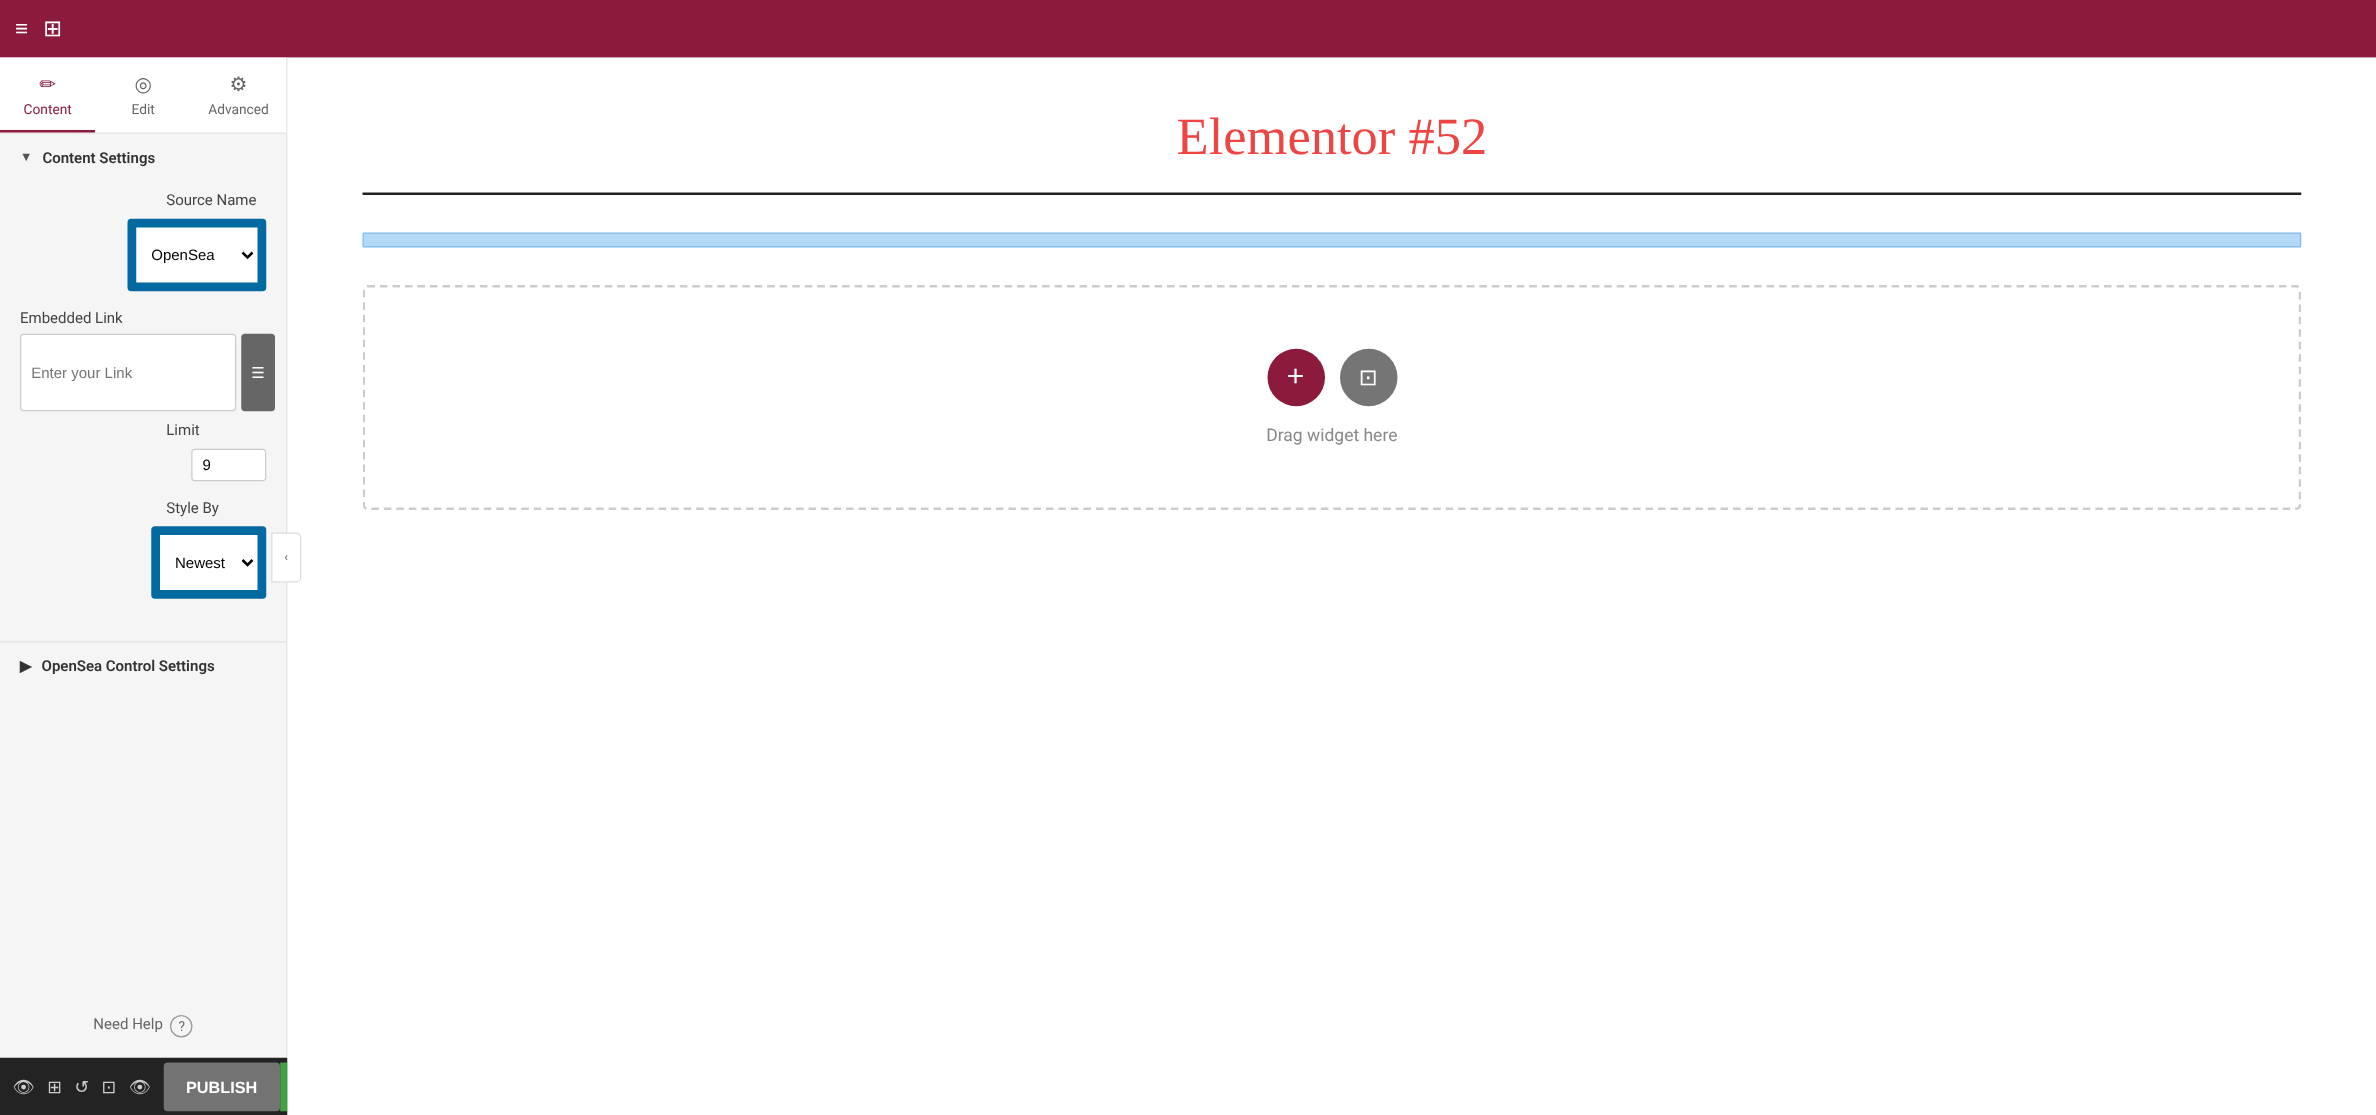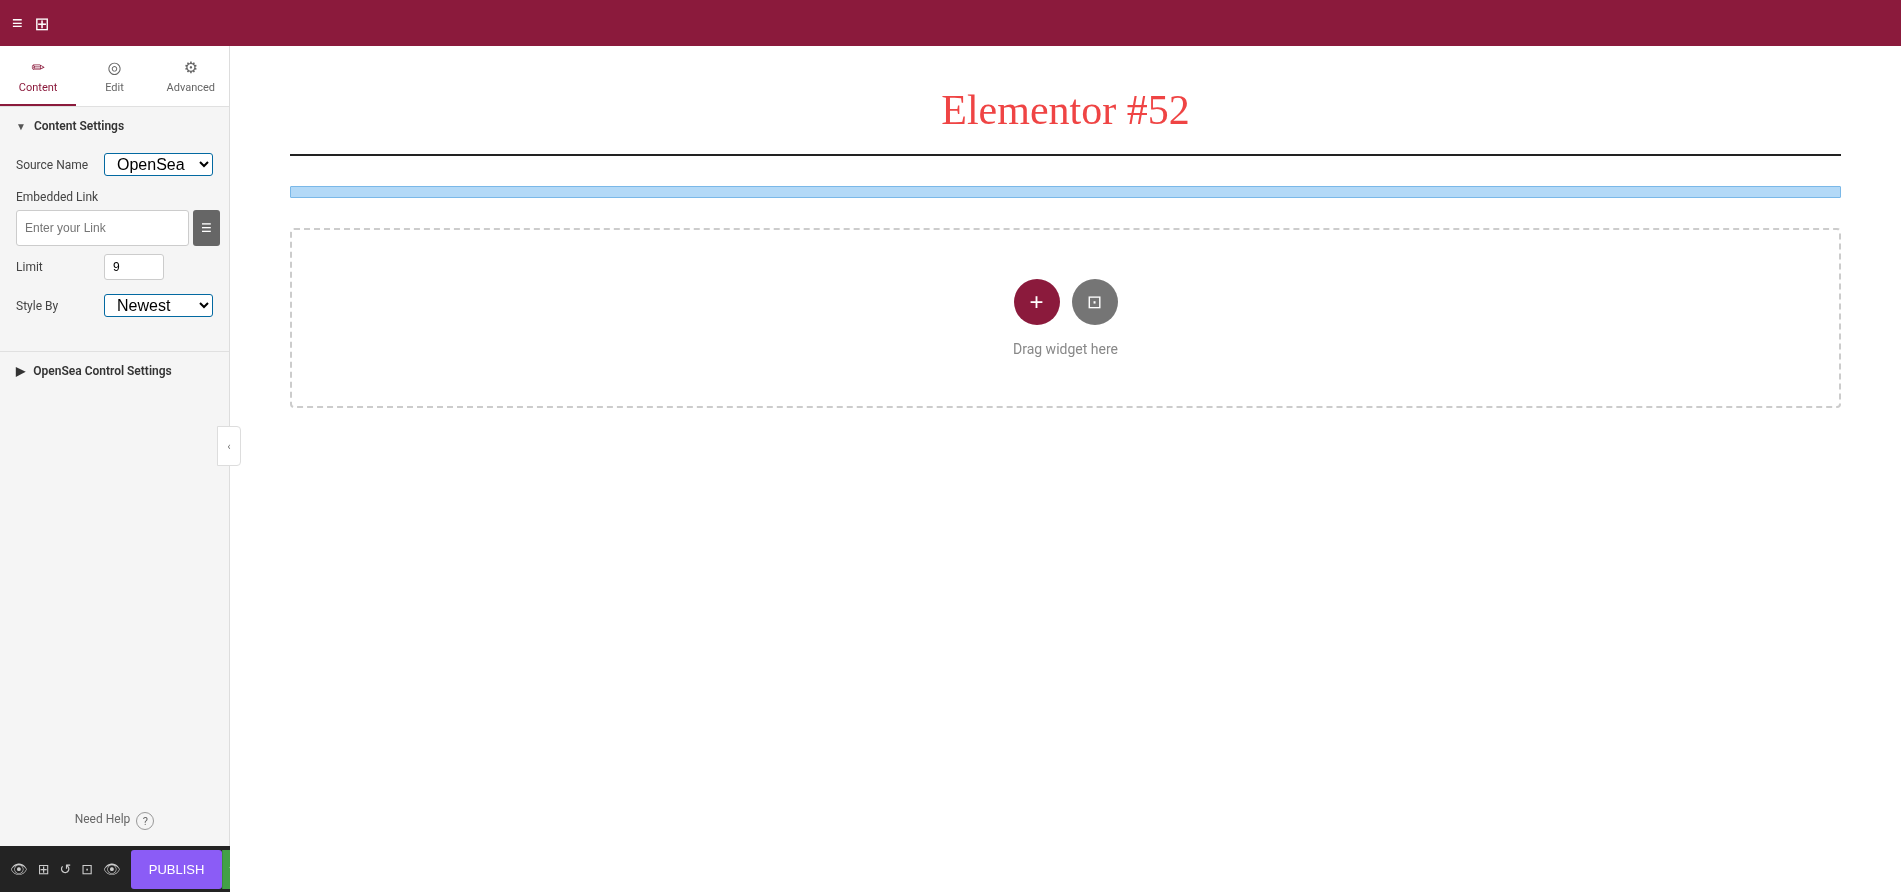--- a/index.html
+++ b/index.html
@@ -72,60 +72,61 @@
       color: #333;
       cursor: pointer;
       background: #f5f5f5;
     }
     .section-header .chevron { font-size: 10px; color: #555; }
 
     .section-body { padding: 8px 16px 16px; }
 
     .form-row {
       display: flex;
-      align-items: center;
+      align-items: flex-end;
       margin-bottom: 14px;
       gap: 8px;
+      flex-direction: column;
     }
     .form-label {
       font-size: 12px;
       color: #444;
       min-width: 80px;
       flex-shrink: 0;
     }
     .form-control {
       flex: 1;
     }
 
     select.styled-select {
       width: 100%;
-      padding: 1px 8px;
-      border: 1px solid #0369a1;
+      padding: 14px 8px;
+      border: 7px solid #0369a1;
       border-radius: 3px;
       background: white;
-      font-size: 16px;
+      font-size: 12px;
       appearance: auto;
       cursor: pointer;
     }
 
     .link-row {
       margin-bottom: 8px;
     }
     .link-label {
       font-size: 12px;
       color: #444;
       margin-bottom: 6px;
     }
     .link-input-wrap {
       display: flex;
       gap: 4px;
     }
     .link-input {
       flex: 1;
-      padding: 10px 8px;
+      padding: 23px 8px;
       border: 1px solid #ccc;
       border-radius: 3px;
       font-size: 12px;
       color: #999;
     }
     .link-icon-btn {
       background: #666;
       border: none;
       border-radius: 3px;
       color: white;
@@ -206,27 +207,27 @@
       height: 46px;
       display: flex;
       align-items: center;
       padding: 0 10px;
       gap: 10px;
       flex-shrink: 0;
       width: 230px;
     }
     .bottom-icon { color: #ccc; font-size: 14px; cursor: pointer; }
     .publish-btn {
-      background: #8b5cf6;
+      background: #737373;
       color: white;
       border: none;
       padding: 12px 18px;
       border-radius: 3px;
       font-size: 13px;
-      font-weight: 400;
+      font-weight: 700;
       cursor: pointer;
       margin-left: auto;
     }
     .publish-arrow {
       background: #43a047;
       border: none;
       color: white;
       padding: 8px 6px;
       border-radius: 0 3px 3px 0;
       cursor: pointer;

